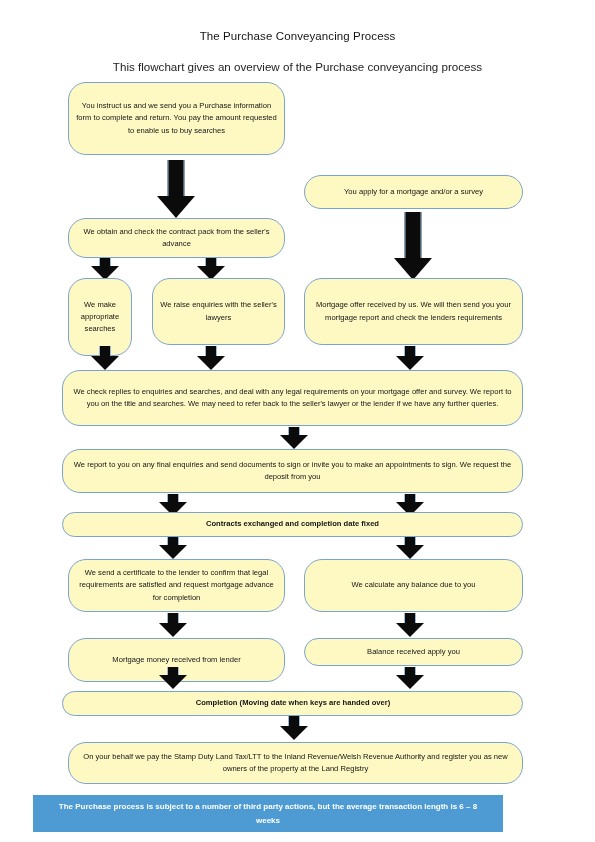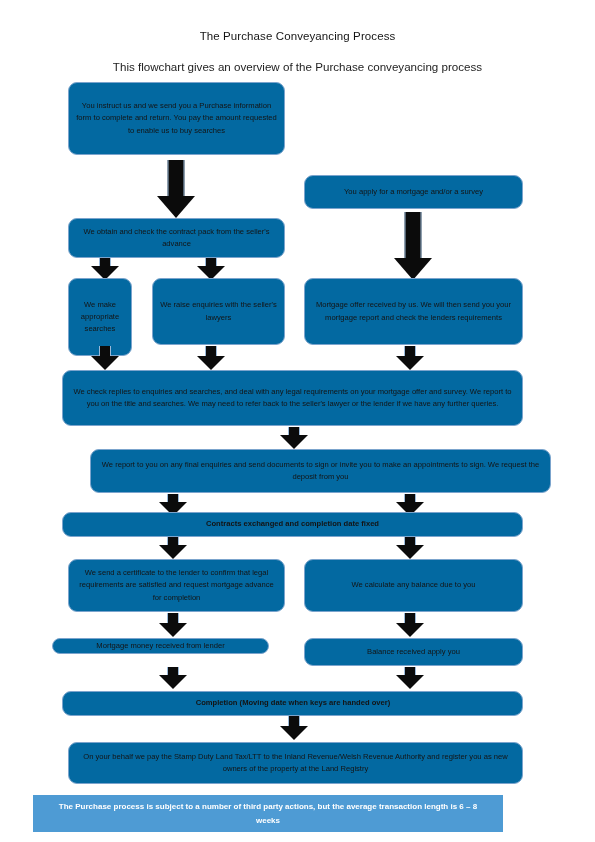--- a/index.html
+++ b/index.html
@@ -42,23 +42,23 @@
     text-align: center;
     font-size: 11.6px;
     font-weight: normal;
     color: #1d1d1d;
   }
 
   
   .box {
     position: absolute;
     box-sizing: border-box;
-    background: #0369a1;
+    background: #fef9c3;
     border: 1px solid #7ba4cd;
-    border-radius: 9px;
+    border-radius: 18px;
     display: flex;
     align-items: center;
     justify-content: center;
     text-align: center;
     padding: 3px 7px;
     font-size: 7.6px;
     line-height: 1.62;
     color: #141414;
   }
   .box.bold { font-weight: bold; }
@@ -180,21 +180,21 @@
 
   <div class="box" style="left:62px; top:370px; width:461px; height:56px;">
     <span>We check replies to enquiries and searches, and deal with any legal requirements on your mortgage offer and survey. We report to you on the title and searches. We may need to refer back to the seller's lawyer or the lender if we have any further queries.</span>
   </div>
 
   <div class="arrow" style="left:277px; top:427px; width:34px; height:22px;">
     <div class="shaft" style="width:12px; height:9px;"></div>
     <div class="head" style="border-left-width:14px; border-right-width:14px; border-top-width:14px;"></div>
   </div>
 
-  <div class="box" style="left:62px; top:449px; width:461px; height:44px;margin-left:28px;">
+  <div class="box" style="left:62px; top:449px; width:461px; height:44px;">
     <span>We report to you on any final enquiries and send documents to sign or invite you to make an appointments to sign. We request the deposit from you</span>
   </div>
 
   <div class="arrow" style="left:156px; top:494px; width:34px; height:22px;">
     <div class="shaft" style="width:12px; height:9px;"></div>
     <div class="head" style="border-left-width:14px; border-right-width:14px; border-top-width:14px;"></div>
   </div>
 
   <div class="arrow" style="left:393px; top:494px; width:34px; height:22px;">
     <div class="shaft" style="width:12px; height:9px;"></div>
@@ -226,21 +226,21 @@
   <div class="arrow" style="left:156px; top:613px; width:34px; height:24px;">
     <div class="shaft" style="width:12px; height:10px;"></div>
     <div class="head" style="border-left-width:14px; border-right-width:14px; border-top-width:14px;"></div>
   </div>
 
   <div class="arrow" style="left:393px; top:613px; width:34px; height:24px;">
     <div class="shaft" style="width:12px; height:10px;"></div>
     <div class="head" style="border-left-width:14px; border-right-width:14px; border-top-width:14px;"></div>
   </div>
 
-  <div class="box" style="left:52px; top:638px; width:217px; height:16px;text-align:center;">
+  <div class="box" style="left:68px; top:638px; width:217px; height:44px;text-align:center;">
     <span>Mortgage money received from lender</span>
   </div>
 
   <div class="box" style="left:304px; top:638px; width:219px; height:28px;">
     <span>Balance received apply you</span>
   </div>
 
   <div class="arrow" style="left:156px; top:667px; width:34px; height:22px;">
     <div class="shaft" style="width:12px; height:9px;"></div>
     <div class="head" style="border-left-width:14px; border-right-width:14px; border-top-width:14px;"></div>

